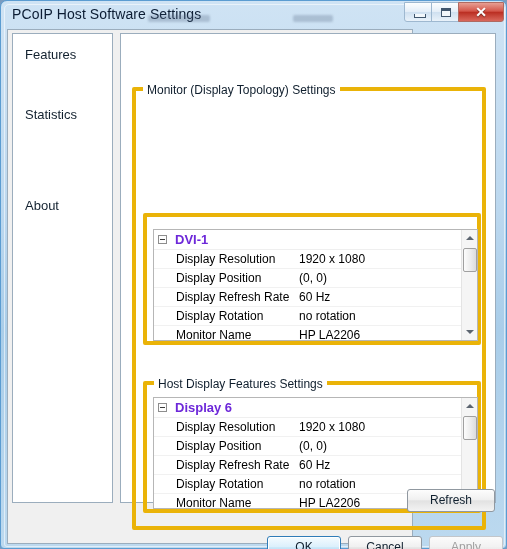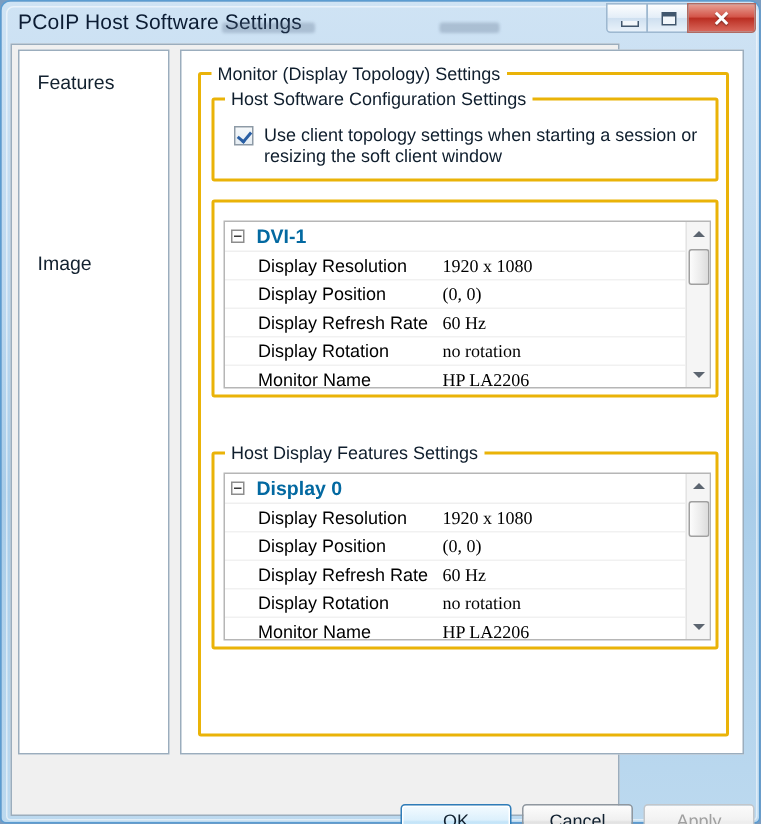--- a/index.html
+++ b/index.html
@@ -154,22 +154,23 @@
     width: 376px; height: 470px;
     background: #ffffff;
     border: 1px solid #9badbd;
     box-sizing: border-box;
   }
 
   
   .gbox {
     position: absolute;
     box-sizing: border-box;
-    border: 2px solid #eab308;
+    border: 4px solid #eab308;
     border-radius: 2px;
+    margin-top: 39px;
   }
   .gbox > .glabel {
     position: absolute;
     top: -8px; left: 7px;
     background: #ffffff;
     padding: 0 4px;
     font-size: 12px;
     color: #0f1e2d;
     white-space: nowrap;
   }
@@ -246,32 +247,32 @@
     content: "";
     position: absolute;
     left: 1px; top: 3px;
     width: 5px; height: 1px;
     background: #3a3a3a;
   }
   .tree-head-label {
     margin-left: 8px;
     font-size: 13px;
     font-weight: bold;
-    color: #0369a1;
+    color: #6d28d9;
   }
   .row {
     height: 18px;
     display: flex;
     align-items: center;
     border-bottom: 1px solid #f1f1f1;
     font-size: 12px;
     color: #000000;
   }
   .row .k { width: 145px; padding-left: 22px; box-sizing: border-box; white-space: nowrap; }
-  .row .v { white-space: nowrap; font-family: Liberation Serif, serif; }
+  .row .v { white-space: nowrap; }
 
   
   .vscroll {
     position: absolute;
     right: 0; top: 0;
     width: 16px; height: 100%;
     background: #f5f5f5;
     border-left: 1px solid #e4e4e4;
     box-sizing: border-box;
   }
@@ -360,35 +361,29 @@
       <div class="wbtn close">
         <span class="gl-close">✕</span>
       </div>
     </div>
   </div>
 
   <div class="client">
 
     <div class="sidebar">
       <div class="nav-item" style="top:10px">Features</div>
-      <div class="nav-item" style="top:131px">Image</div>
+      <div class="nav-item" style="top:70px">Statistics</div>
+      <div class="nav-item" style="top:161px">About</div>
     </div>
 
     <div class="panel">
 
       <div class="gbox" id="gb-monitor">
         <div class="glabel">Monitor (Display Topology) Settings</div>
 
-        <div class="gbox" id="gb-hostcfg">
-          <div class="glabel">Host Software Configuration Settings</div>
-          <div class="cb-row">
-            <span class="checkbox"></span>
-            <span class="cb-label">Use client topology settings when starting a session or resizing the soft client window</span>
-          </div>
-        </div>
 
         <div class="gbox" id="gb-client">
 
           <div class="listbox">
             <div class="lb-inner">
               <div class="tree-head">
                 <span class="expander"></span>
                 <span class="tree-head-label">DVI-1</span>
               </div>
               <div class="row">
@@ -425,21 +420,21 @@
           </div>
         </div>
 
         <div class="gbox" id="gb-host">
           <div class="glabel">Host Display Features Settings</div>
 
           <div class="listbox">
             <div class="lb-inner">
               <div class="tree-head">
                 <span class="expander"></span>
-                <span class="tree-head-label">Display 0</span>
+                <span class="tree-head-label">Display 6</span>
               </div>
               <div class="row">
                 <span class="k">Display Resolution</span>
                 <span class="v">1920 x 1080</span>
               </div>
               <div class="row">
                 <span class="k">Display Position</span>
                 <span class="v">(0, 0)</span>
               </div>
               <div class="row">
@@ -461,20 +456,21 @@
                   <span class="tri up"></span>
                 </div>
               <div class="sb-thumb"></div>
               <div class="sb-arrow down">
                   <span class="tri down"></span>
                 </div>
             </div>
           </div>
         </div>
 
+        <div class="btn" id="btn-refresh">Refresh</div>
       </div>
     </div>
 
     <div class="btn footer-btn" id="btn-ok">OK</div>
     <div class="btn footer-btn" id="btn-cancel">Cancel</div>
     <div class="btn footer-btn" id="btn-apply">Apply</div>
   </div>
 </div>
 
 </body></html>

